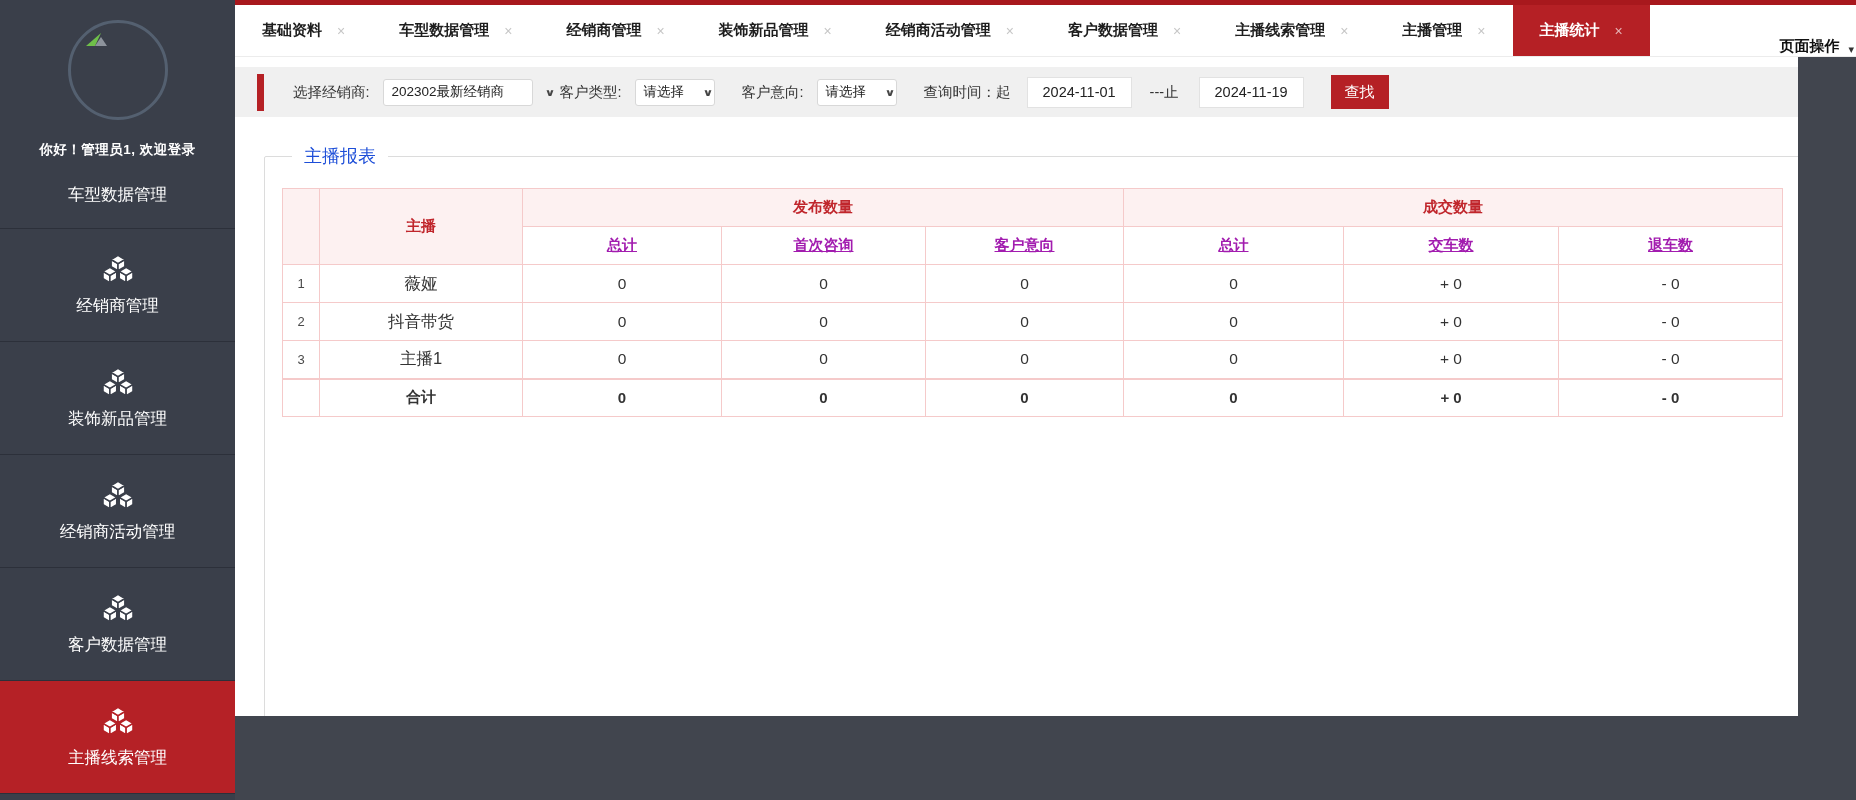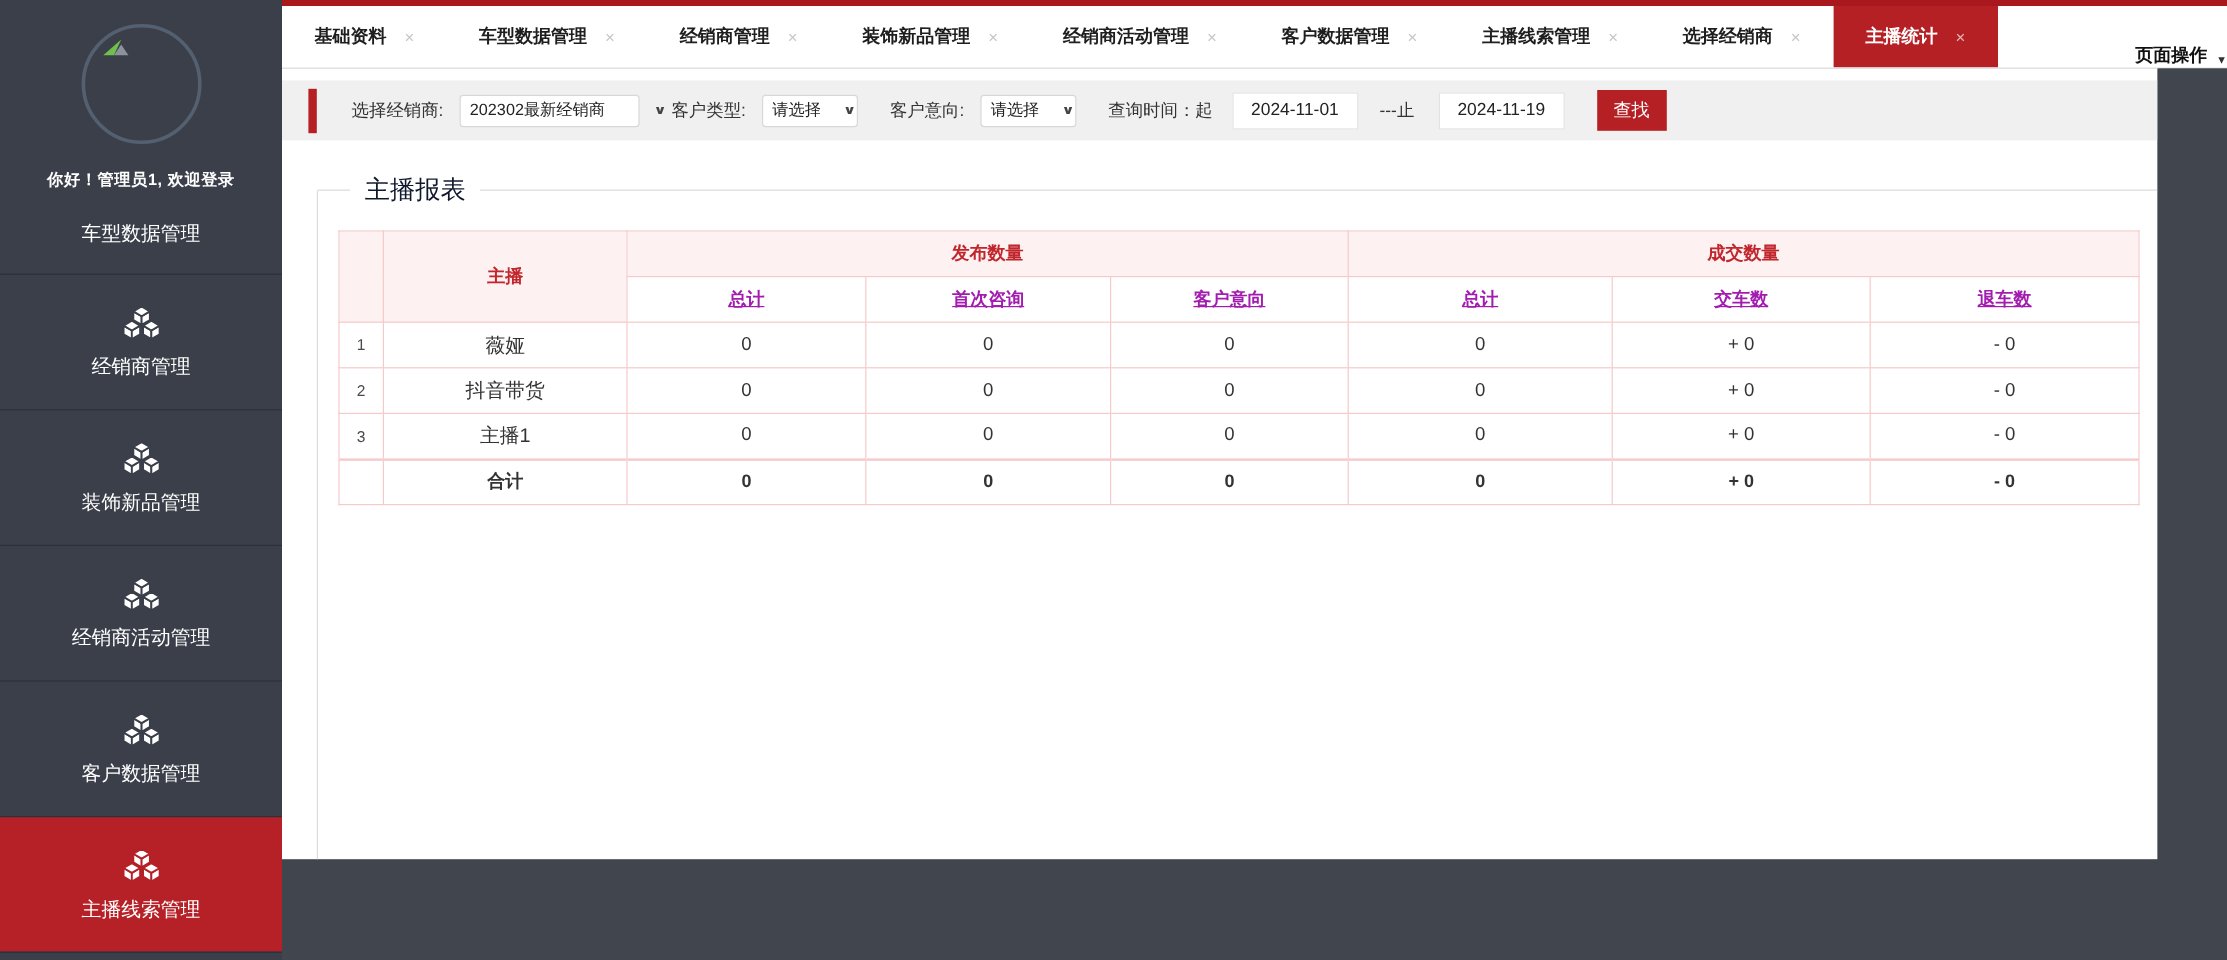--- a/index.html
+++ b/index.html
@@ -49,21 +49,21 @@
   .select { background: #fff; border: 1px solid #d8d8d8; border-radius: 3px; height: 27px; display: flex; align-items: center; justify-content: space-between; padding: 0 8px; margin-left: 13px; font-size: 13.5px; color: #222; cursor: pointer; white-space: nowrap; }
   .select .sel-caret { font-size: 10px; font-weight: bold; color: #444; margin-left: 8px; transform: scaleX(1.35); }
   .select.dealer { width: 150px; gap: 34px; }
   .select.small { width: 80px; gap: 12px; }
   .date-input { width: 105px; height: 31px; border: 1px solid #e2e2e2; background: #fff; text-align: center; font-size: 14.5px; color: #222; font-family: inherit; margin-left: 16px; }
   .to-label { margin: 0 4px 0 18px; color: #333; }
   .search-btn { width: 58px; height: 34px; background: #b52025; color: #fff; border: none; font-size: 15px; font-family: inherit; margin-left: 27px; cursor: pointer; }
 
   
   fieldset.report { margin: 27px 15px 0 29px; border: 1px solid #dcdcdc; border-radius: 2px; padding: 16px 16px 0 17px; height: 640px; }
-  fieldset.report legend { color: #0f172a; font-size: 21px; padding: 0 12px; margin-left: 10px; }
+  fieldset.report legend { color: #1d4ed8; font-size: 18px; padding: 0 12px; margin-left: 10px; }
 
   table.stats { width: 100%; border-collapse: collapse; table-layout: fixed; color: #333; margin-top: 4px; }
   .stats th, .stats td { border: 1px solid #f5caca; height: 38px; text-align: center; vertical-align: middle; padding: 0; font-size: 15px; overflow: hidden; }
   .stats thead th.group { background: #fdf1f1; color: #c0262c; font-weight: bold; }
   .stats thead th.anchor-h { background: #fdf1f1; color: #c0262c; font-weight: bold; }
   .stats thead th.idx-h { background: #fdf1f1; }
   .stats thead tr.h2 th { background: #fff; color: #a21caf; font-weight: bold; text-decoration: underline; }
   .stats td.idx { font-size: 13px; color: #4a4a4a; }
   .stats td.name { font-size: 16.5px; }
   .stats tbody td.val { font-size: 15.5px; }
@@ -192,21 +192,21 @@
       </div>
       <div class="tab">
         <span>客户数据管理</span>
         <span class="x">×</span>
       </div>
       <div class="tab">
         <span>主播线索管理</span>
         <span class="x">×</span>
       </div>
       <div class="tab">
-        <span>选择经销商</span>
+        <span>主播管理</span>
         <span class="x">×</span>
       </div>
       <div class="tab active">
         <span>主播统计</span>
         <span class="x">×</span>
       </div>
       <div class="page-ops">
         <span>页面操作</span>
         <span class="caret">▾</span>
       </div>

